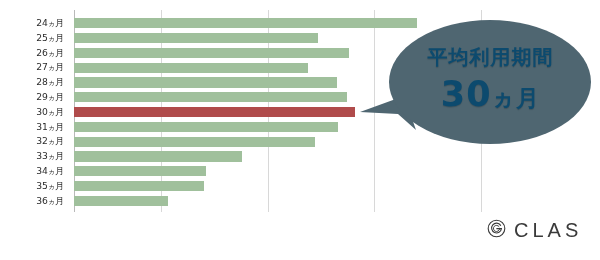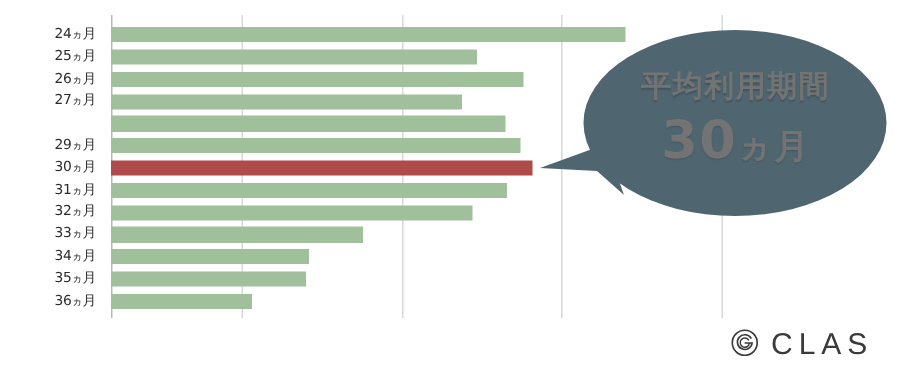--- a/index.html
+++ b/index.html
@@ -47,21 +47,21 @@
     background: #a0c09c;
   }
   .bar.highlight { background: #b04b4b; }
 
   
   .bubble-wrap { position: absolute; left: 358px; top: 18px; width: 235px; height: 132px; }
   .bubble-svg { position: absolute; left: 0; top: 0; }
   .bubble-text {
     position: absolute; left: 40px; top: 26px;
     width: 185px; text-align: center;
-    color: #737373;
+    color: #0c4a6e;
   }
   .bubble-line1 {
     font-size: 20px; font-weight: bold; letter-spacing: 1px;
     line-height: 26px;
     text-shadow: 0 1px 1px rgba(0,0,0,0.18);
   }
   .bubble-line2 {
     font-size: 35px; font-weight: bold; letter-spacing: 1px;
     line-height: 44px; margin-top: 2px;
     text-shadow: 0 1px 1px rgba(0,0,0,0.18);
@@ -105,20 +105,21 @@
         </div>
         <div class="row" style="top: 45.6px; padding-left: 35px;">
           <div class="row-label"><span>26</span><span class="small">ヵ</span><span>月</span></div>
           <div class="bar" style="width: 274.725px;"></div>
         </div>
         <div class="row" style="top: 60.4px;">
           <div class="row-label"><span>27</span><span class="small">ヵ</span><span>月</span></div>
           <div class="bar" style="width: 234.025px;"></div>
         </div>
         <div class="row" style="top: 75.2px;">
+          <div class="row-label"><span>28</span><span class="small">ヵ</span><span>月</span></div>
           <div class="bar" style="width: 262.515px;"></div>
         </div>
         <div class="row" style="top: 90px; padding-left: 36px;">
           <div class="row-label"><span>29</span><span class="small">ヵ</span><span>月</span></div>
           <div class="bar" style="width: 272.69px;"></div>
         </div>
         <div class="row" style="top: 104.8px;">
           <div class="row-label"><span>30</span><span class="small">ヵ</span><span>月</span></div>
           <div class="bar highlight" style="width: 280.83px;"></div>
         </div>

